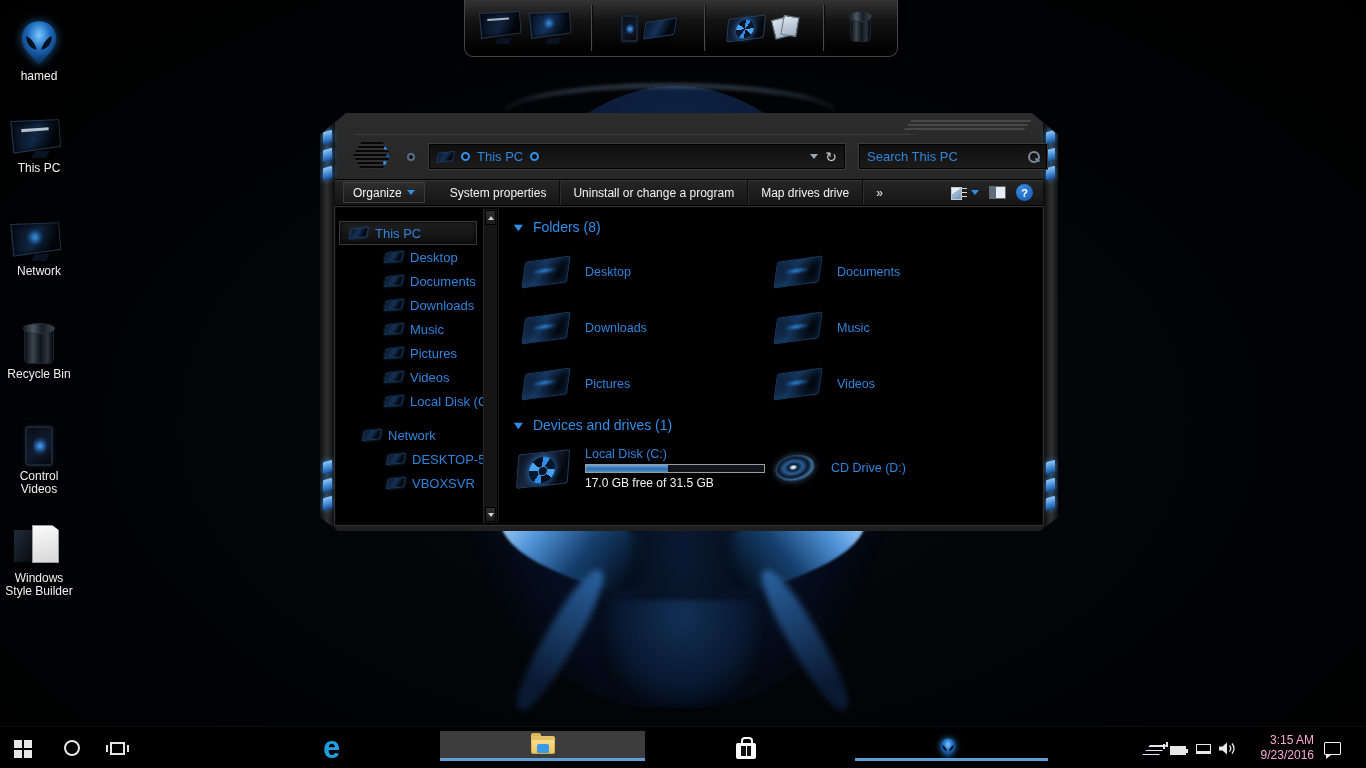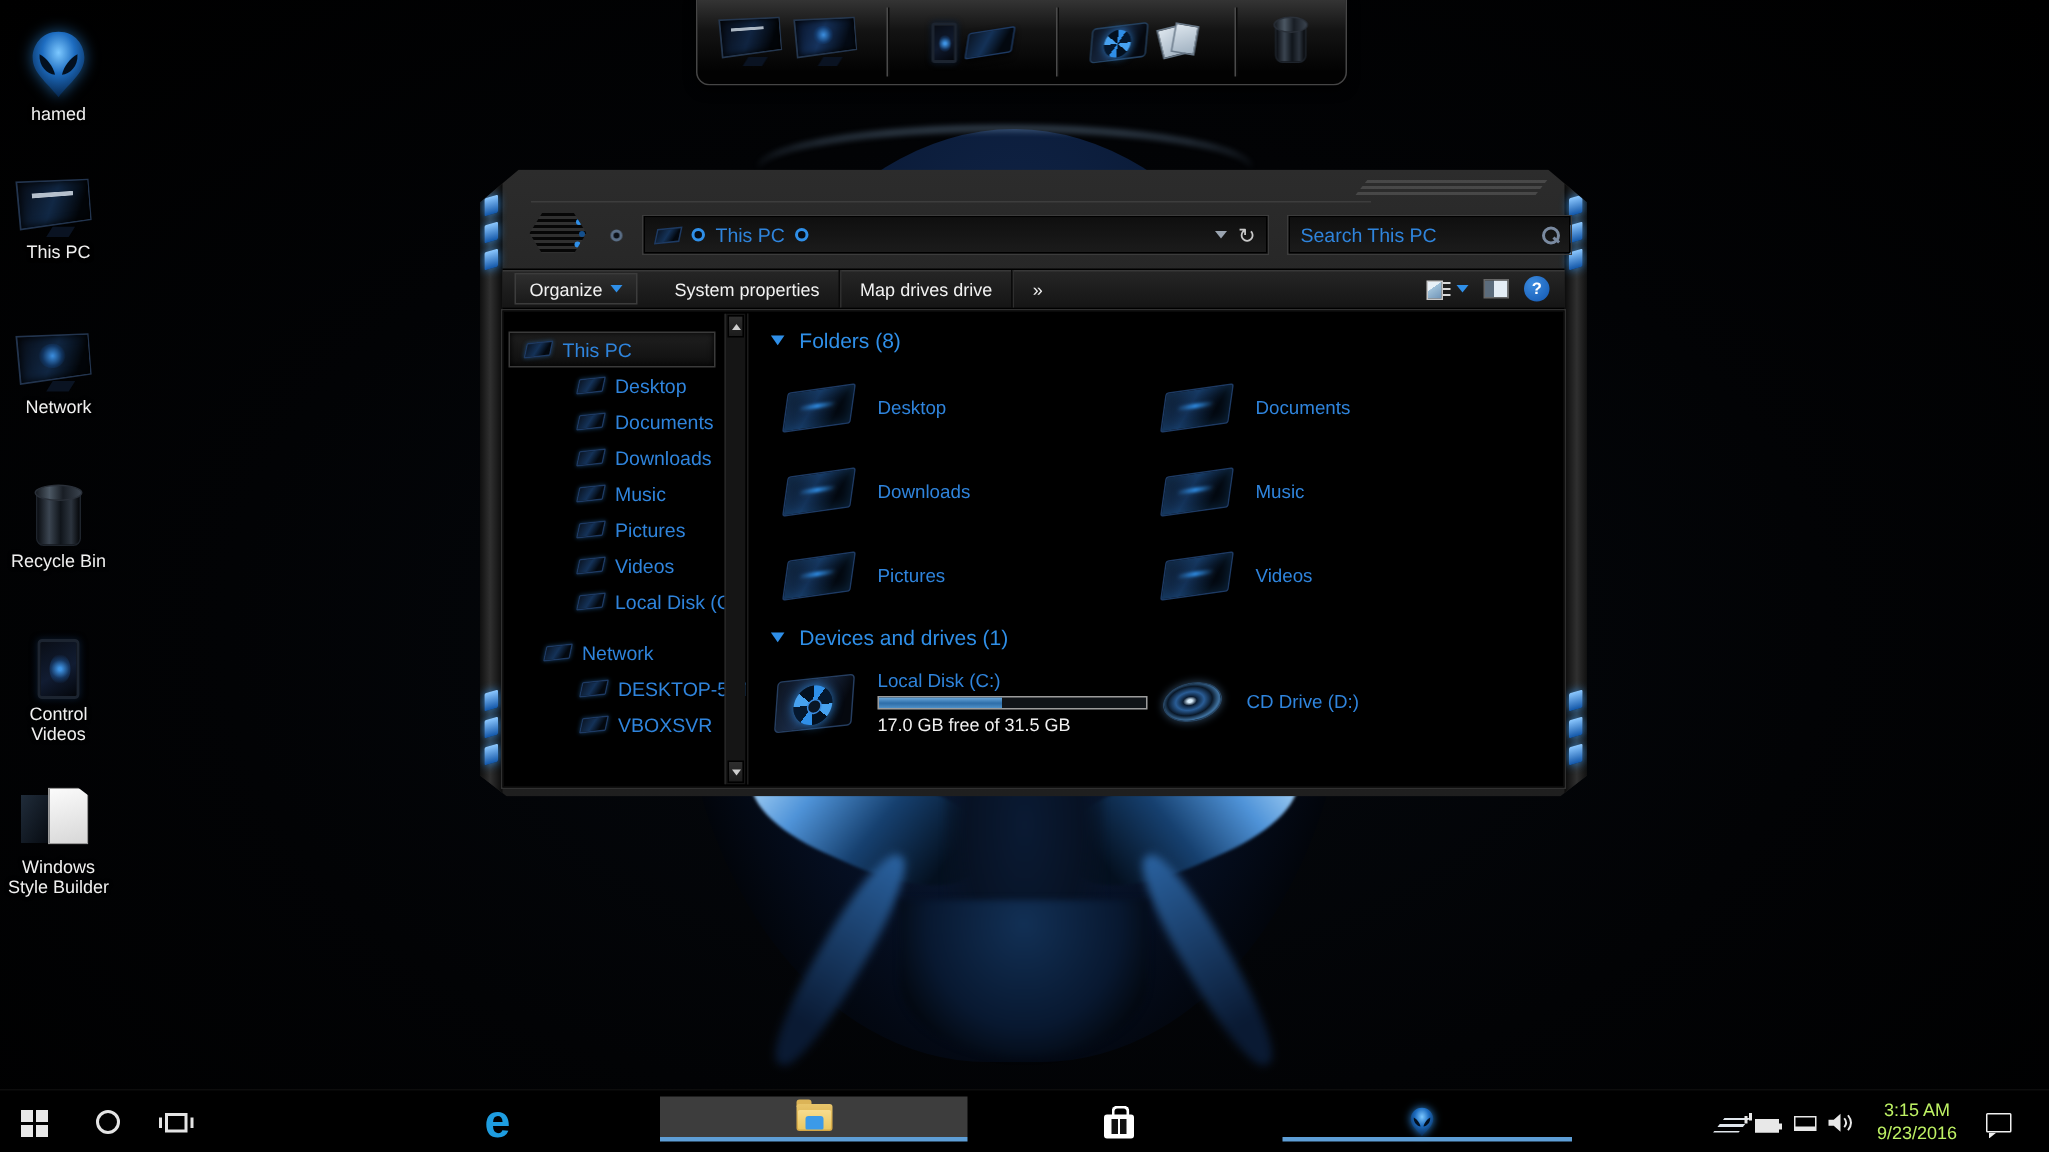--- a/index.html
+++ b/index.html
@@ -188,21 +188,21 @@
     background:linear-gradient(#000,#000),linear-gradient(#000,#000),#fff0;background-size:10px 10px;background-image:
     repeating-linear-gradient(90deg,#111 0 4.5px,#fff 4.5px 5.5px,#111 5.5px 10px),repeating-linear-gradient(0deg,transparent 0 4.5px,#fff 4.5px 5.5px,transparent 5.5px 10px)}
   .alien-sm{position:absolute;left:940px;top:11px;filter:drop-shadow(0 0 3px rgba(47,143,232,.9))}
   .tr-hid{position:absolute;left:1146px;top:18px;width:17px;height:10px;transform:skewX(-38deg);
     background:repeating-linear-gradient(180deg,#e0e6ec 0 1.5px,transparent 1.5px 4.5px)}
   .tr-bat{position:absolute;left:1170px;top:19px;width:16px;height:9px;border:1px solid #e8e8e8;background:#e8e8e8}
   .tr-bat::after{content:"";position:absolute;right:-3px;top:2px;width:2px;height:4px;background:#e8e8e8}
   .tr-bat::before{content:"";position:absolute;left:-5px;top:-5px;width:2px;height:5px;background:#e8e8e8;box-shadow:-3px 2px 0 #e8e8e8}
   .tr-net{position:absolute;left:1196px;top:17px;width:15px;height:10px;border:1px solid #e8e8e8;border-bottom:3px solid #e8e8e8}
   .tr-spk{position:absolute;left:1218px;top:15px}
-  .clock{position:absolute;left:1242px;top:6px;width:72px;text-align:center;color:#bef264;font-size:12px;line-height:15px}
+  .clock{position:absolute;left:1242px;top:6px;width:72px;text-align:right;color:#f9a8d4;font-size:12px;line-height:15px}
   .tr-act{position:absolute;left:1324px;top:15px;width:17px;height:13px;border:1.5px solid #f0f0f0;border-radius:1px}
   .tr-act::after{content:"";position:absolute;left:1px;bottom:-5px;width:5px;height:4px;background:#f0f0f0;clip-path:polygon(0 0,100% 0,0 100%)}
 </style>
 </head>
 <body>
 
 <div class="wp">
   <div class="wp-dome"></div>
   <div class="wp-rim"></div>
   <div class="wp-eye-l"></div>
@@ -342,20 +342,23 @@
 
   <div class="toolbar">
     <div class="tb first">
       <span>Organize</span>
       <span class="bluecaret"></span>
     </div>
     <div class="tb" style="margin-left:12px">
       <span>System properties</span>
     </div>
     <div class="tb">
+      <span>Uninstall or change a program</span>
+    </div>
+    <div class="tb">
       <span>Map drives drive</span>
     </div>
     <div class="tb noline">
       <span>»</span>
     </div>
     <div class="tb-icons">
       <span style="display:flex;align-items:center;gap:4px">
         <span class="vico"></span>
         <span class="bluecaret"></span>
       </span>

